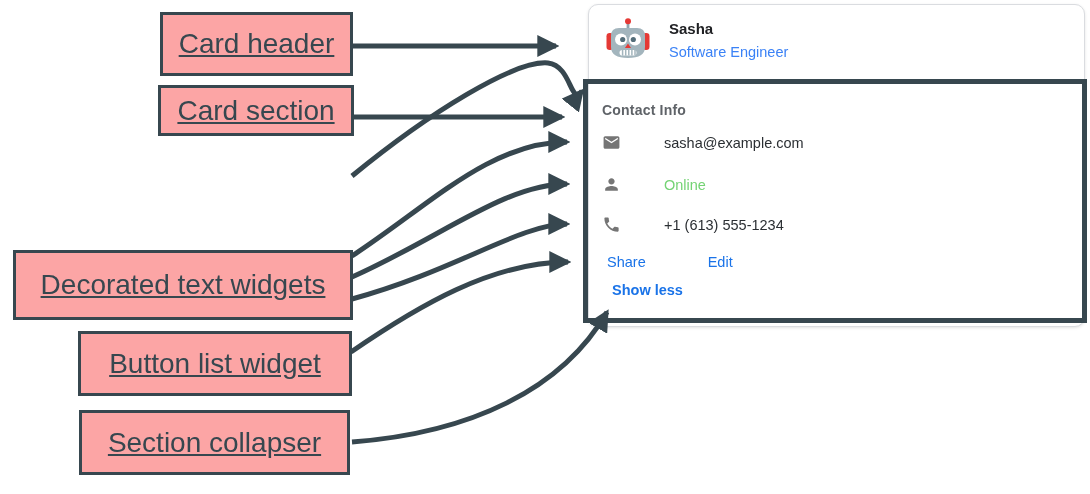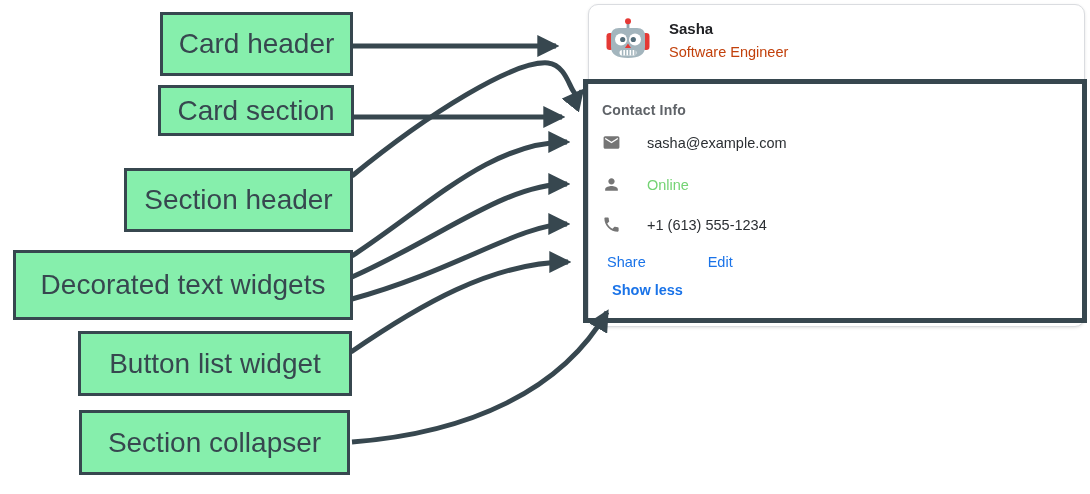--- a/index.html
+++ b/index.html
@@ -5,53 +5,53 @@
   * { margin: 0; padding: 0; box-sizing: border-box; }
   html, body { background: #ffffff; }
   body {
     width: 1090px; height: 494px; position: relative; overflow: hidden;
     font-family: "Liberation Sans", "DejaVu Sans", sans-serif;
   }
   .stage { position: absolute; inset: 0; width: 1090px; height: 494px; }
 
   
   .label-box {
-    position: absolute; border: 3px solid #37474f; background: #86efac;
+    position: absolute; border: 3px solid #37474f; background: #fca5a5;
     color: #37474f; font-size: 28px; display: flex; align-items: center;
-    justify-content: center; white-space: nowrap; z-index: 3;
+    justify-content: center; white-space: nowrap; z-index: 3; text-decoration: underline;
   }
   #lbl-card-header      { left: 160px; top: 12px;  width: 193px; height: 64px; }
   #lbl-card-section     { left: 158px; top: 85px;  width: 196px; height: 51px; }
   #lbl-section-header   { left: 124px; top: 168px; width: 229px; height: 64px; }
   #lbl-decorated-text   { left: 13px;  top: 250px; width: 340px; height: 70px; }
   #lbl-button-list      { left: 78px;  top: 331px; width: 274px; height: 65px; }
   #lbl-section-collapser{ left: 79px;  top: 410px; width: 271px; height: 65px; }
 
   
   .card {
     position: absolute; left: 588px; top: 4px; width: 497px; height: 323px;
     background: #ffffff; border: 1px solid #dadce0; border-radius: 10px;
     box-shadow: 0 1px 3px rgba(60,64,67,.15); z-index: 1;
   }
   .card-header { position: absolute; left: 604px; top: 16px; display: flex; align-items: center; gap: 17px; z-index: 2; }
   .avatar { width: 48px; height: 48px; }
   .card-title { font-size: 15px; font-weight: 700; color: #202124; margin-bottom: 7px; }
-  .card-subtitle { font-size: 14.5px; color: #c2410c; }
+  .card-subtitle { font-size: 14.5px; color: #3b82f6; }
 
   
   .section-outline {
     position: absolute; left: 583px; top: 79px; width: 504px; height: 244px;
     border: 5px solid #37474f; background: transparent; z-index: 2;
   }
 
   .section-title {
     position: absolute; left: 602px; top: 102px; font-size: 14px;
     font-weight: 700; color: #5f6368; z-index: 2; letter-spacing: .2px;
   }
-  .widget-row { position: absolute; left: 602px; display: flex; align-items: center; gap: 26px; z-index: 2; }
+  .widget-row { position: absolute; left: 602px; display: flex; align-items: center; gap: 43px; z-index: 2; }
   #row-email  { top: 133px; }
   #row-status { top: 175px; }
   #row-phone  { top: 215px; }
   .widget-row svg { width: 19px; height: 19px; flex: 0 0 auto; }
   .widget-text { font-size: 14.5px; color: #2b2f33; }
   .widget-text.green { color: #74d374; }
 
   .button-row { position: absolute; left: 607px; top: 254px; display: flex; gap: 62px; z-index: 2; }
   .text-button { font-size: 14.5px; font-weight: 500; color: #1a73e8; cursor: pointer; }
   .collapser { position: absolute; left: 612px; top: 282px; font-size: 14.5px; font-weight: 700; color: #1a73e8; cursor: pointer; z-index: 2; }
@@ -119,21 +119,20 @@
 
   <div class="button-row">
     <span class="text-button">Share</span>
     <span class="text-button">Edit</span>
   </div>
 
   <div class="collapser">Show less</div>
 
   <div class="label-box" id="lbl-card-header">Card header</div>
   <div class="label-box" id="lbl-card-section">Card section</div>
-  <div class="label-box" id="lbl-section-header">Section header</div>
   <div class="label-box" id="lbl-decorated-text">Decorated text widgets</div>
   <div class="label-box" id="lbl-button-list">Button list widget</div>
   <div class="label-box" id="lbl-section-collapser">Section collapser</div>
 
   <svg class="arrow-layer" width="1090" height="494" viewBox="0 0 1090 494" aria-hidden="true">
     <defs>
       <marker id="ah" viewBox="0 0 10 10" refX="8.5" refY="5" markerWidth="4.4" markerHeight="4.4" orient="auto-start-reverse">
         <path d="M0,0 L10,5 L0,10 z" fill="#37474f"></path>
       </marker>
     </defs>

